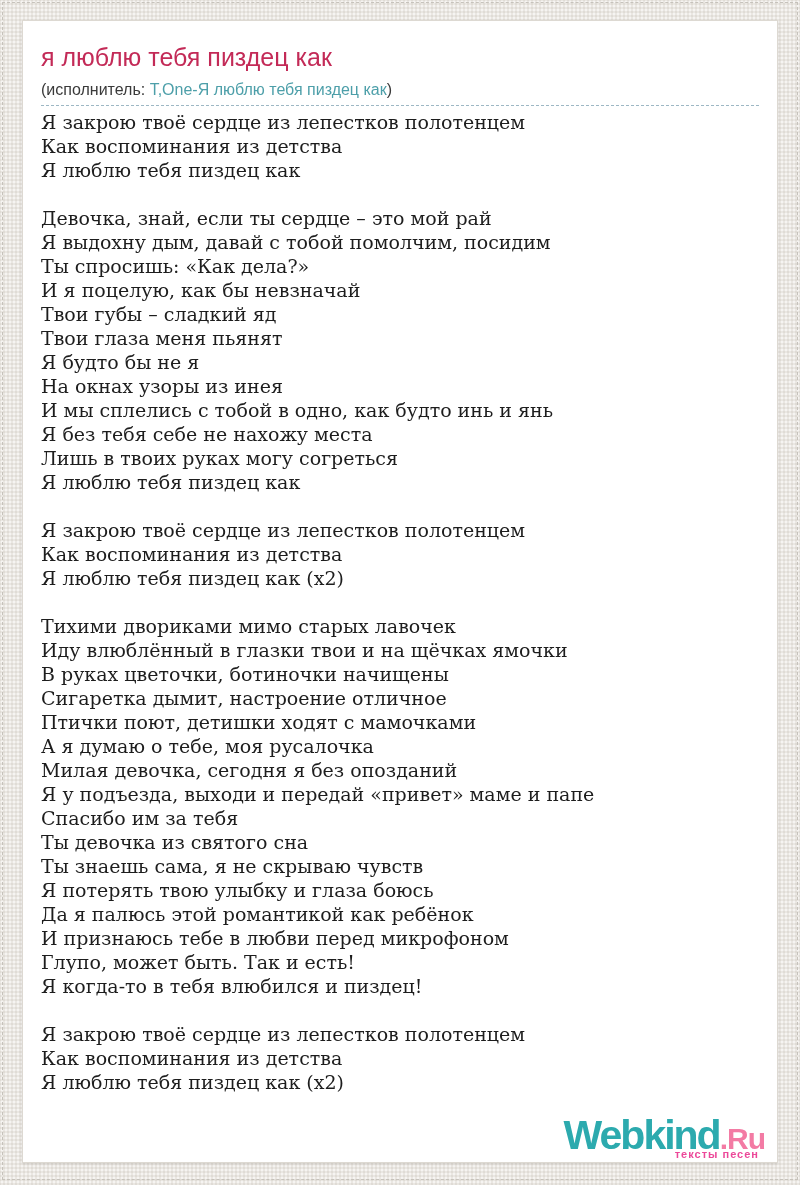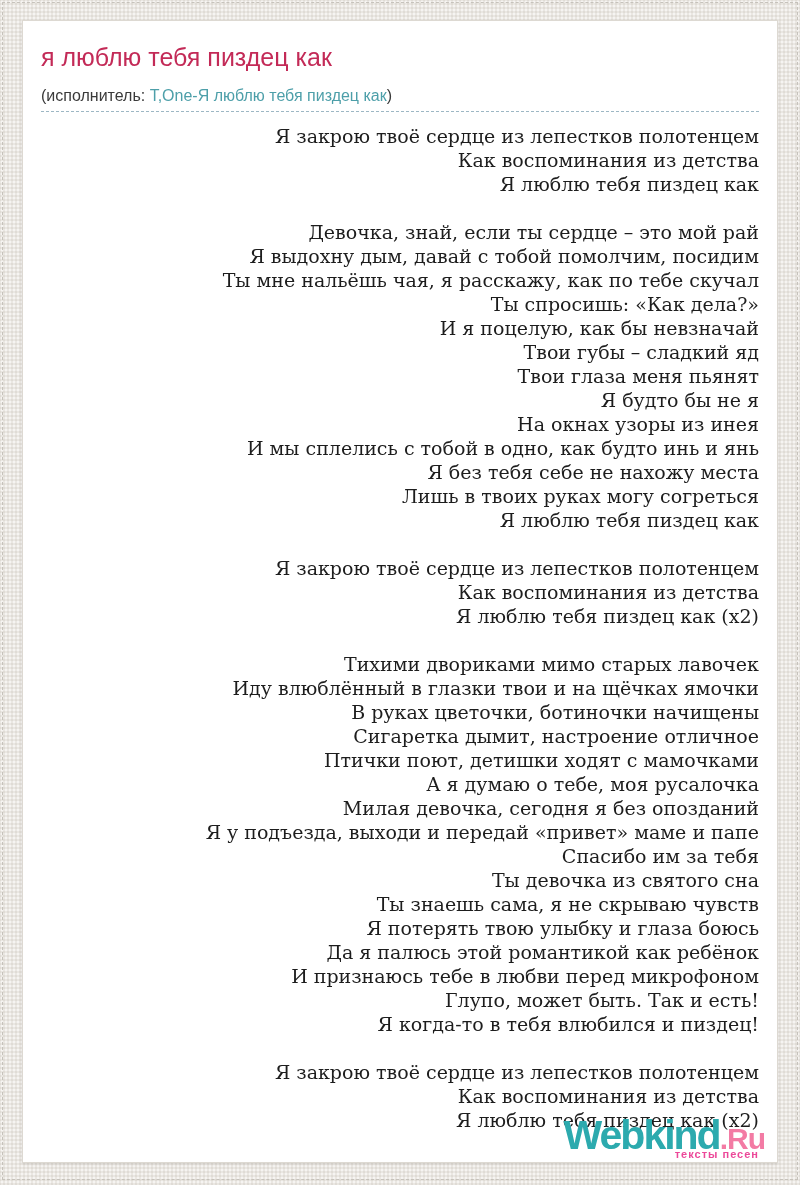--- a/index.html
+++ b/index.html
@@ -38,42 +38,41 @@
   }
   h1.song-title {
     margin: 0;
     font-family: "Liberation Sans", sans-serif;
     font-weight: 400;
     font-size: 25px;
     line-height: 1.3;
     color: #c32a57;
   }
   .performer {
-    margin-top: 12px;
+    margin-top: 6px;
     font-family: "Liberation Sans", sans-serif;
     font-size: 16px;
     line-height: 1.25;
     color: #3a3a3a;
   }
   .artist-link {
     color: #4d9fa9;
     text-decoration: none;
     cursor: pointer;
   }
   .separator {
     border-bottom: 1px dashed #9db7c4;
     margin-top: 5px;
   }
   .lyrics {
-    margin-top: 12px;
+    margin-top: 4px;
     font-family: "DejaVu Serif", "Liberation Serif", serif;
     font-size: 19px;
     line-height: 24px;
     color: #1d1d1d;
-    text-align: right;
   }
   .stanza { margin: 0 0 24px 0; }
   .lyric-line { white-space: nowrap; }
   .logo {
     position: absolute;
     right: 12px;
     bottom: 2px;
     text-align: right;
     font-family: "Liberation Sans", sans-serif;
     font-weight: bold;
@@ -112,21 +111,20 @@
 
   <div class="lyrics">
       <div class="stanza">
         <div class="lyric-line">Я закрою твоё сердце из лепестков полотенцем</div>
         <div class="lyric-line">Как воспоминания из детства</div>
         <div class="lyric-line">Я люблю тебя пиздец как</div>
       </div>
       <div class="stanza">
         <div class="lyric-line">Девочка, знай, если ты сердце – это мой рай</div>
         <div class="lyric-line">Я выдохну дым, давай с тобой помолчим, посидим</div>
-        <div class="lyric-line">Ты мне нальёшь чая, я расскажу, как по тебе скучал</div>
         <div class="lyric-line">Ты спросишь: «Как дела?»</div>
         <div class="lyric-line">И я поцелую, как бы невзначай</div>
         <div class="lyric-line">Твои губы – сладкий яд</div>
         <div class="lyric-line">Твои глаза меня пьянят</div>
         <div class="lyric-line">Я будто бы не я</div>
         <div class="lyric-line">На окнах узоры из инея</div>
         <div class="lyric-line">И мы сплелись с тобой в одно, как будто инь и янь</div>
         <div class="lyric-line">Я без тебя себе не нахожу места</div>
         <div class="lyric-line">Лишь в твоих руках могу согреться</div>
         <div class="lyric-line">Я люблю тебя пиздец как</div>

